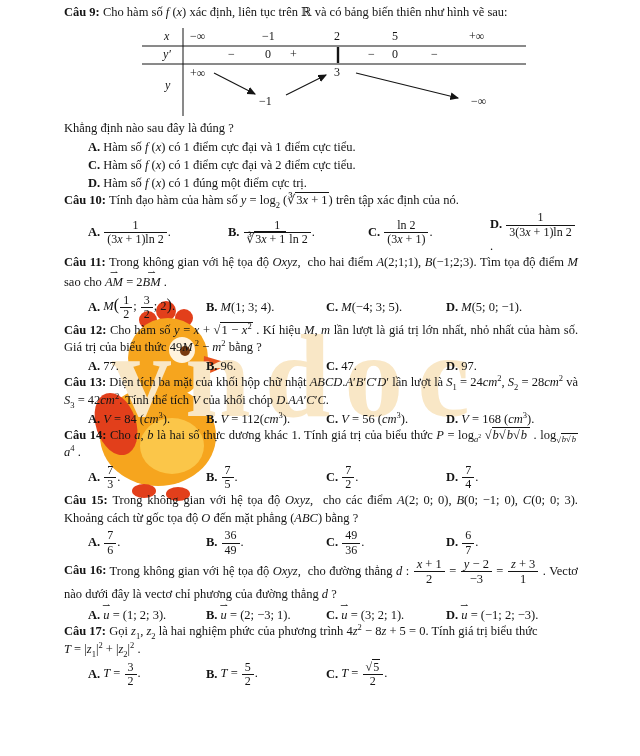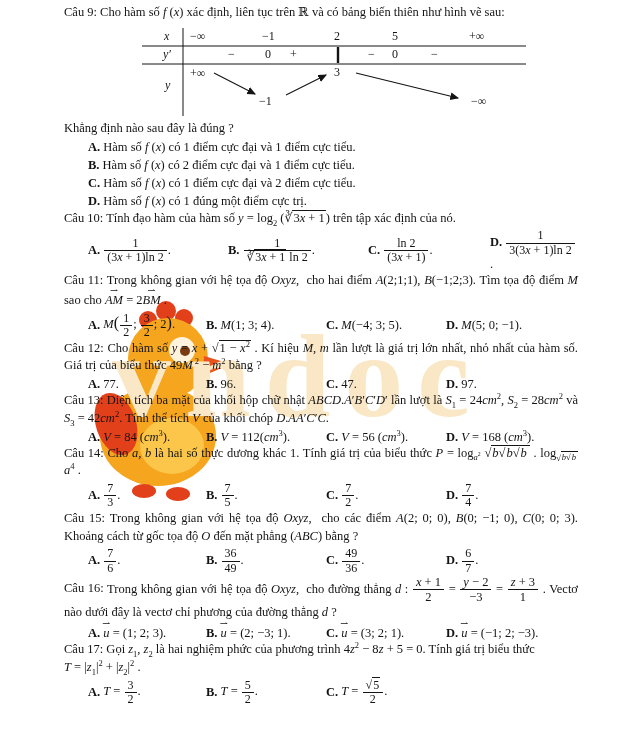--- a/index.html
+++ b/index.html
@@ -12,21 +12,21 @@
   .wm-text{
     position:absolute;left:112px;top:318px;
     font-family:Liberation Serif, serif;font-weight:bold;
     font-size:118px;letter-spacing:14px;color:#f9e7c6;line-height:1;
   }
   .wm-mascot{position:absolute;left:86px;top:298px;}
   
   .content{position:absolute;inset:0;z-index:1;padding:4px 62px 0 64px;}
   p{margin:0;}
   .qhead{text-align:justify;line-height:1.42;}
-  .qlabel{font-weight:normal;}
+  .qlabel{font-weight:bold;}
   .qsub{line-height:1.42;}
   .optcol .opt{padding-left:24px;line-height:1.44;}
   .opts{display:grid;padding-left:24px;align-items:center;}
   .opts.gwide{grid-template-columns:140px 140px 122px auto;}
   .opts.gstd{grid-template-columns:118px 120px 120px auto;}
   .opt .olabel{font-weight:bold;}
   .mt2{margin-top:2px;}.mt4{margin-top:0;}
   
   i{font-style:italic;}
   sub,sup{font-size:0.68em;line-height:0;}
@@ -102,21 +102,20 @@
       <span class="bbt-t it" style="left:37px;top:50px;">y</span>
       <span class="bbt-t" style="left:62px;top:38px;">+∞</span>
       <span class="bbt-t" style="left:206px;top:37px;">3</span>
       <span class="bbt-t" style="left:131px;top:66px;">−1</span>
       <span class="bbt-t" style="left:343px;top:66px;">−∞</span>
     </div>
 
     <p class="qsub">Khẳng định nào sau đây là đúng ?</p>
     <div class="optcol">
       <div class="opt"><span class="olabel">A.</span> <span>Hàm số <i>f</i> (<i>x</i>) có 1 điểm cực đại và 1 điểm cực tiểu.</span></div>
-      <div class="opt"><span class="olabel">B.</span> <span>Hàm số <i>f</i> (<i>x</i>) có 2 điểm cực đại và 1 điểm cực tiểu.</span></div>
       <div class="opt"><span class="olabel">C.</span> <span>Hàm số <i>f</i> (<i>x</i>) có 1 điểm cực đại và 2 điểm cực tiểu.</span></div>
       <div class="opt"><span class="olabel">D.</span> <span>Hàm số <i>f</i> (<i>x</i>) có 1 đúng một điểm cực trị.</span></div>
     </div>
 
     <p class="qhead mt4"><span class="qlabel">Câu 10:</span> <span>Tính đạo hàm của hàm số <i>y</i> = log<sub>2</sub> (∛<span class="ol">3<i>x</i> + 1</span>) trên tập xác định của nó.</span></p>
     <div class="opts gwide mt2">
       <div class="opt"><span class="olabel">A.</span> <span><span class="fr"><span class="nu">1</span><span class="de">(3<i>x</i> + 1)ln 2</span></span>.</span></div>
       <div class="opt"><span class="olabel">B.</span> <span><span class="fr"><span class="nu">1</span><span class="de">∛<span class="ol">3<i>x</i> + 1</span> ln 2</span></span>.</span></div>
       <div class="opt"><span class="olabel">C.</span> <span><span class="fr"><span class="nu">ln 2</span><span class="de">(3<i>x</i> + 1)</span></span>.</span></div>
       <div class="opt"><span class="olabel">D.</span> <span><span class="fr"><span class="nu">1</span><span class="de">3(3<i>x</i> + 1)ln 2</span></span>.</span></div>

